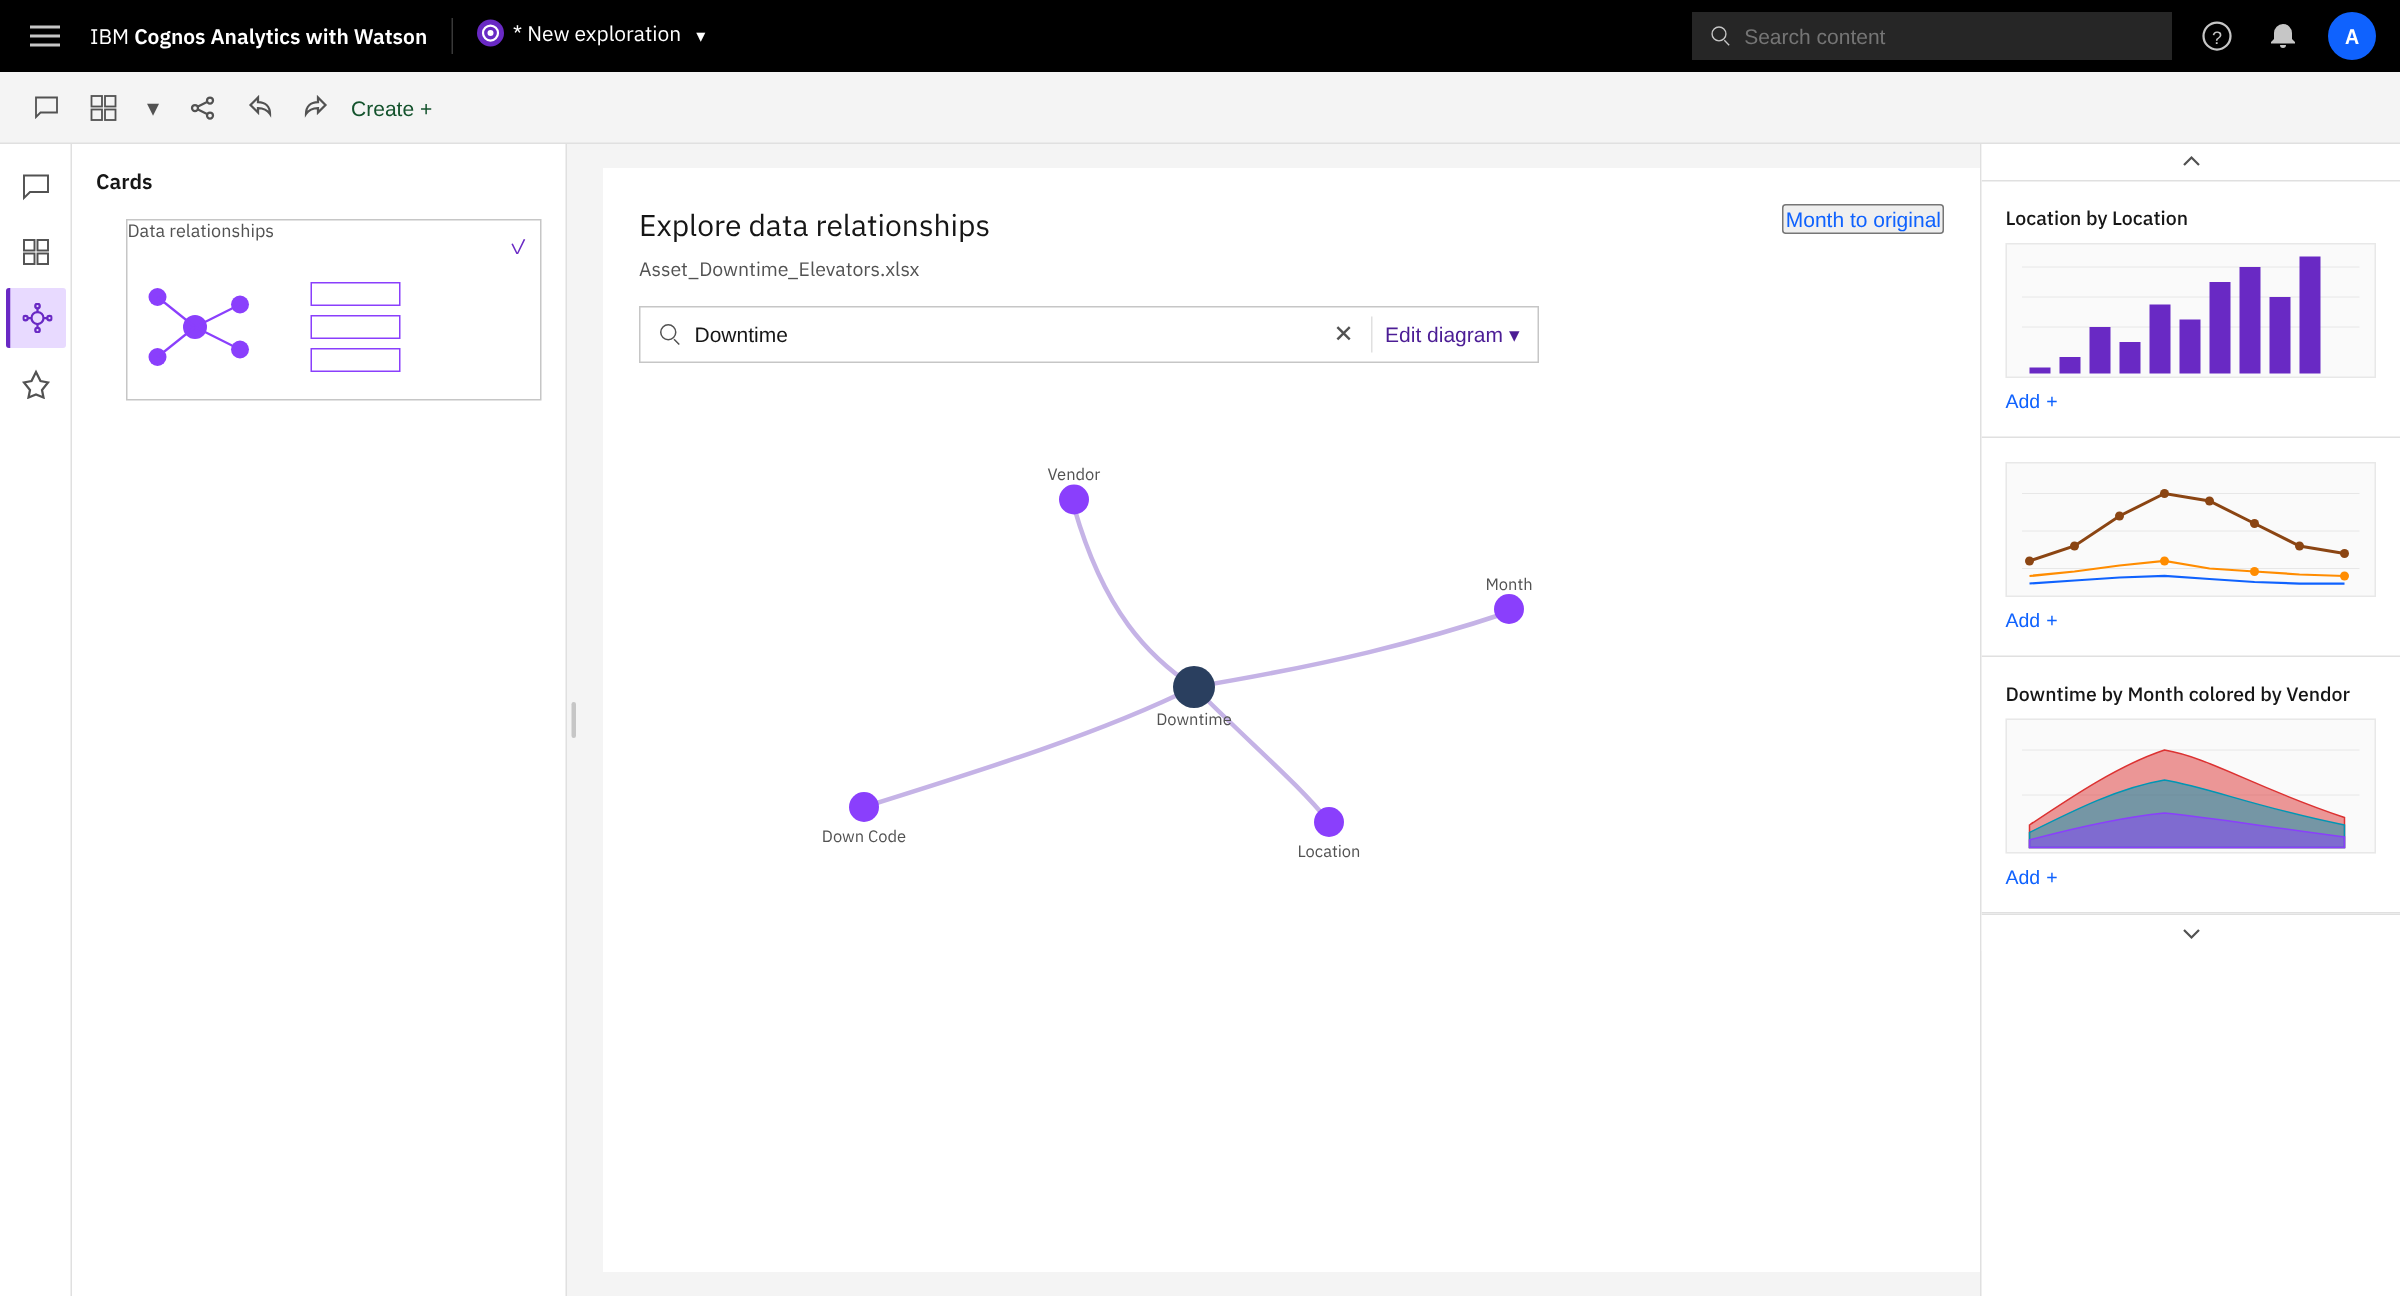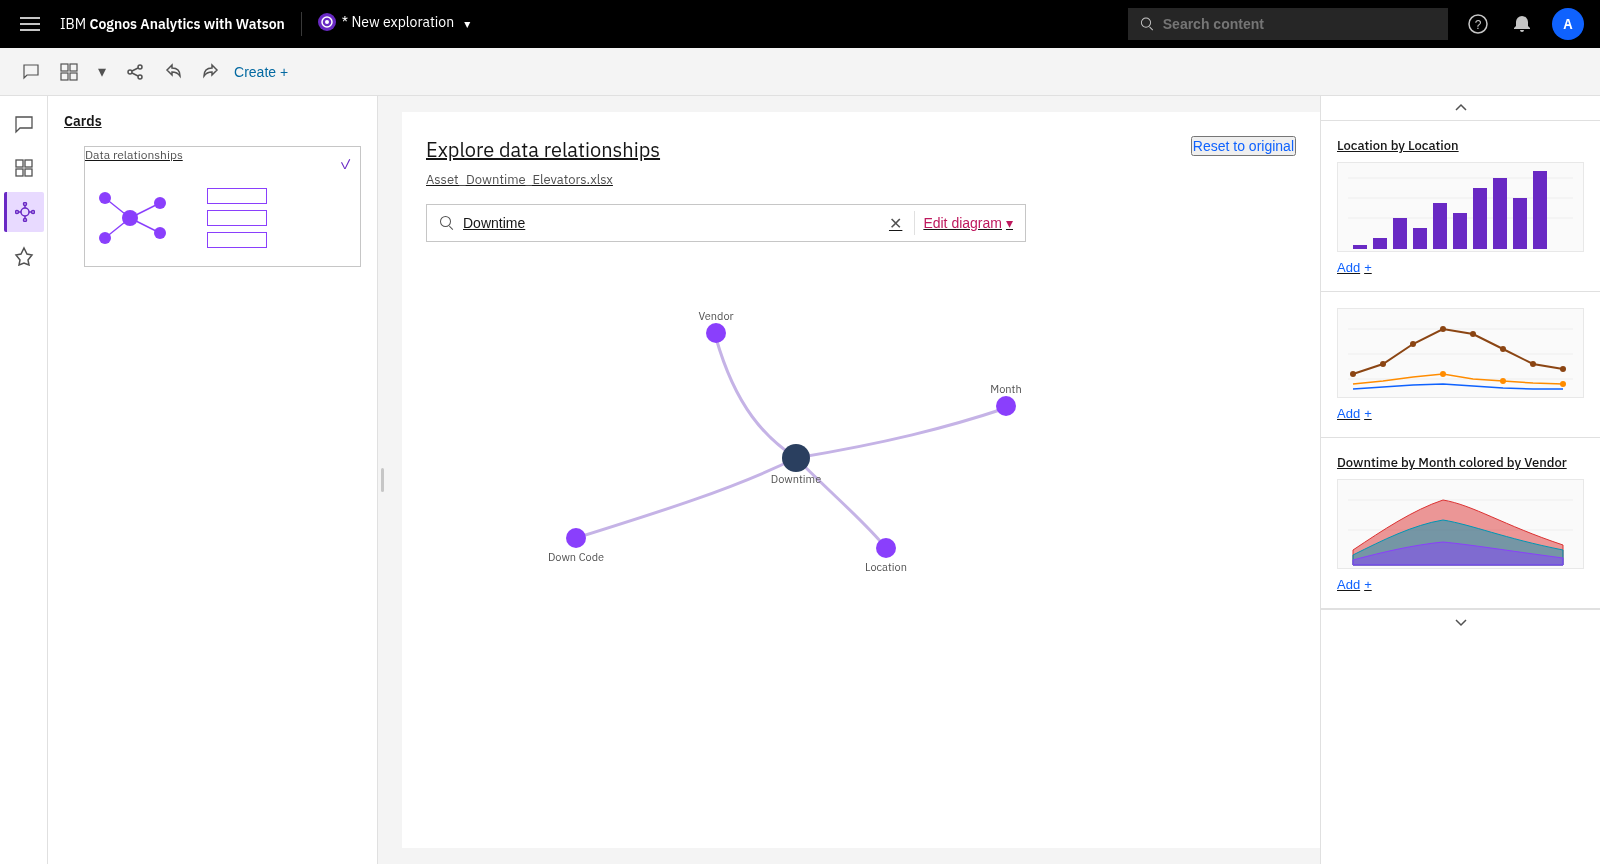--- a/index.html
+++ b/index.html
@@ -27,39 +27,39 @@
       border: none;
       color: #c6c6c6;
       padding: 8px 12px;
       display: flex;
       align-items: center;
       gap: 8px;
       width: 320px;
       height: 32px;
       font-size: 14px;
     }
-    .search-bar input { background: transparent; border: none; outline: none; color: #c6c6c6; font-size: 14px; width: 100%; font-weight: bold; }
+    .search-bar input { background: transparent; border: none; outline: none; color: #c6c6c6; font-size: 14px; width: 100%; }
     .icon-btn { background: none; border: none; color: #c6c6c6; cursor: pointer; font-size: 18px; padding: 4px; display: flex; align-items: center; justify-content: center; }
     .avatar { width: 32px; height: 32px; border-radius: 50%; background: #0f62fe; display: flex; align-items: center; justify-content: center; color: #fff; font-size: 14px; font-weight: 600; cursor: pointer; }
 
     
     .toolbar {
       background: #f4f4f4;
       height: 48px;
       display: flex;
       align-items: center;
       padding: 0 16px;
       gap: 8px;
       border-bottom: 1px solid #e0e0e0;
     }
     .toolbar-btn { background: none; border: none; cursor: pointer; padding: 6px; color: #525252; font-size: 16px; display: flex; align-items: center; gap: 4px; }
-    .create-btn { color: #0369a1; font-size: 14px; font-weight: 500; display: flex; align-items: center; gap: 4px; cursor: pointer; background: none; border: none; }
-
-    
-    .main-layout { display: flex; height: calc(864px - 96px); text-decoration: underline; }
+    .create-btn { color: #14532d; font-size: 14px; font-weight: 500; display: flex; align-items: center; gap: 4px; cursor: pointer; background: none; border: none; }
+
+    
+    .main-layout { display: flex; height: calc(864px - 96px); }
 
     
     .left-sidebar {
       width: 48px;
       background: #fff;
       border-right: 1px solid #e0e0e0;
       display: flex;
       flex-direction: column;
       align-items: center;
       padding-top: 8px;
@@ -107,21 +107,21 @@
       display: flex;
       align-items: center;
       border: 1px solid #c6c6c6;
       background: #fff;
       padding: 6px 12px;
       margin: 16px 0;
       width: 600px;
       gap: 8px;
     }
     .diagram-search input { border: none; outline: none; font-size: 14px; flex: 1; color: #161616; }
-    .edit-diagram-btn { display: flex; align-items: center; gap: 4px; background: none; border: none; font-size: 14px; cursor: pointer; color: #be185d; }
+    .edit-diagram-btn { display: flex; align-items: center; gap: 4px; background: none; border: none; font-size: 14px; cursor: pointer; color: #4c1d95; }
 
     
     .network-diagram { position: relative; width: 100%; height: 380px; }
 
     
     .bottom-bar { padding: 0 24px 16px; }
     .relationship-label { font-size: 13px; color: #161616; margin-bottom: 8px; display: flex; align-items: center; gap: 6px; }
     .slider-row { display: flex; align-items: center; gap: 16px; }
     .slider-pct { font-size: 12px; color: #525252; }
     .slider { flex: 1; max-width: 300px; accent-color: #161616; }
@@ -300,21 +300,21 @@
   </div>
 
   <div class="splitter">
     <div class="splitter-handle"></div>
   </div>
 
   <div class="main-content">
     <div class="exploration-area">
       <h2 class="explore-title">Explore data relationships</h2>
       <div class="explore-file">Asset_Downtime_Elevators.xlsx</div>
-      <button class="reset-link">Reset to original</button>
+      <button class="reset-link">Month to original</button>
 
       <div class="diagram-search">
         <svg width="16" height="16" viewBox="0 0 16 16" fill="#525252">
           <path d="M6.5 1a5.5 5.5 0 1 1 0 11 5.5 5.5 0 0 1 0-11zm0 1a4.5 4.5 0 1 0 0 9 4.5 4.5 0 0 0 0-9zm4.207 8.793l3.5 3.5-.707.707-3.5-3.5.707-.707z"></path>
         </svg>
         <input type="text" value="Downtime" style="">
         <button class="toolbar-btn" style="padding:2px 4px;">✕</button>
         <div style="width:1px;height:24px;background:#e0e0e0;"></div>
         <button class="edit-diagram-btn">
           <span>Edit diagram</span>

